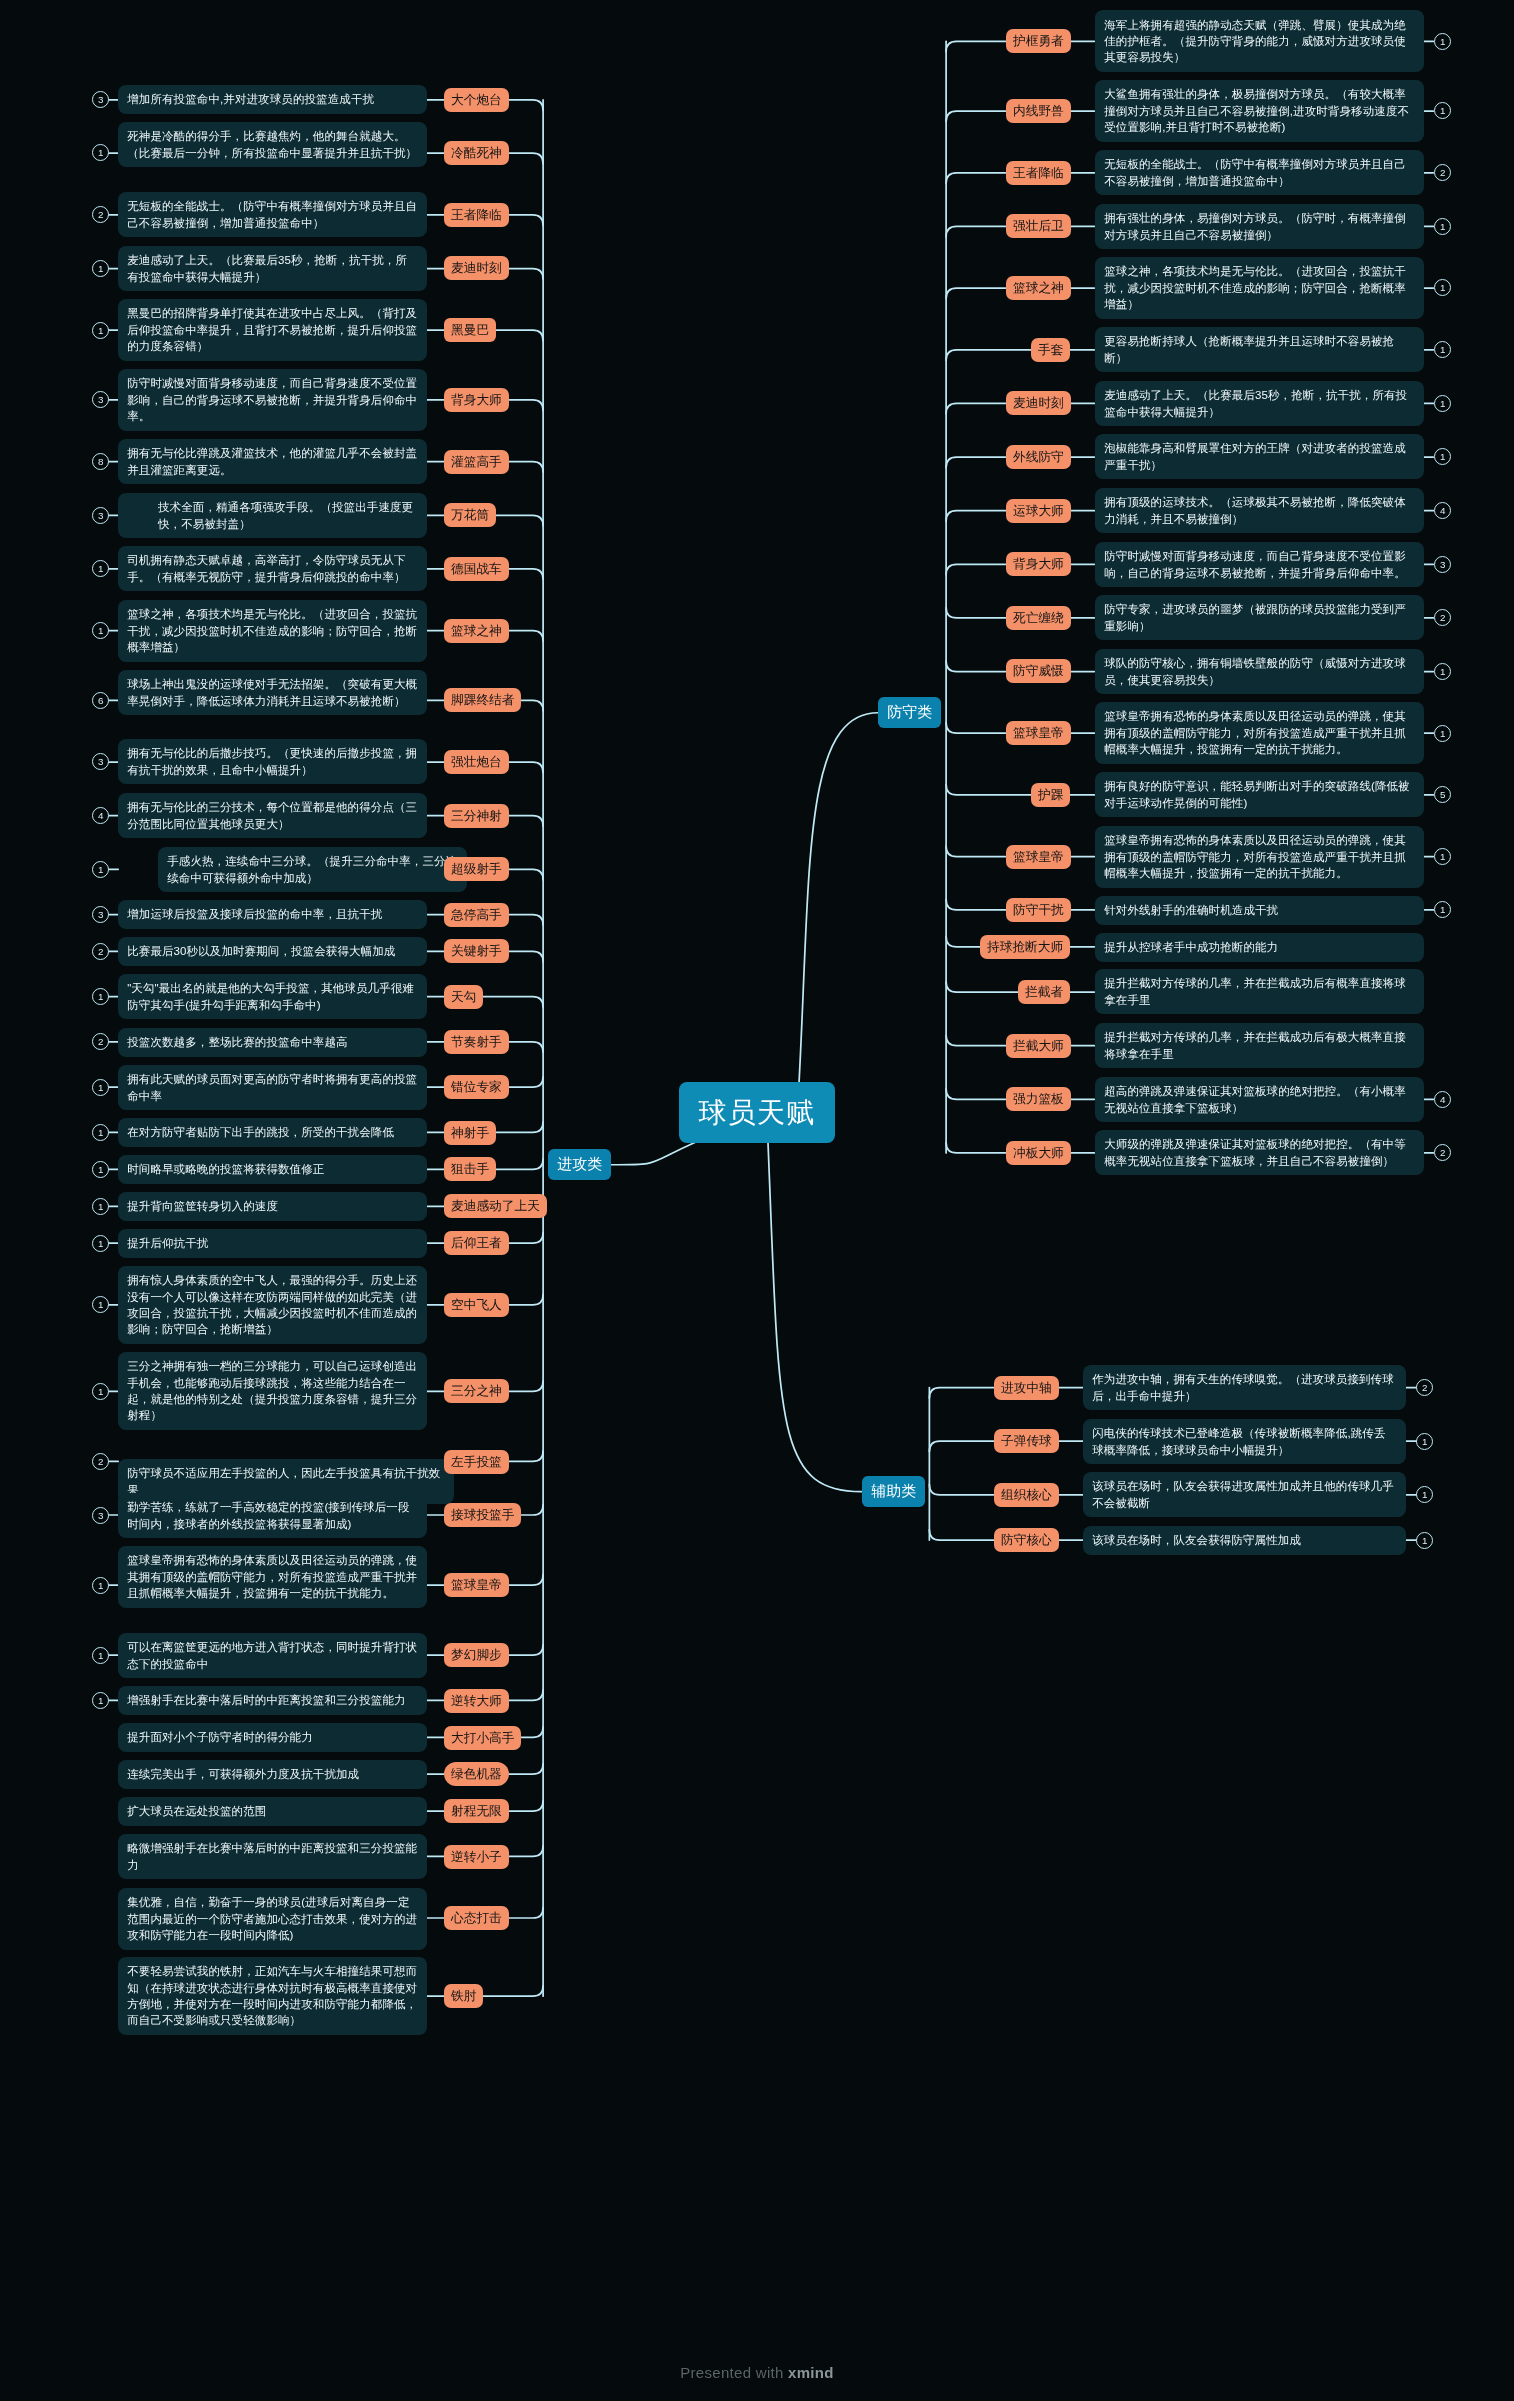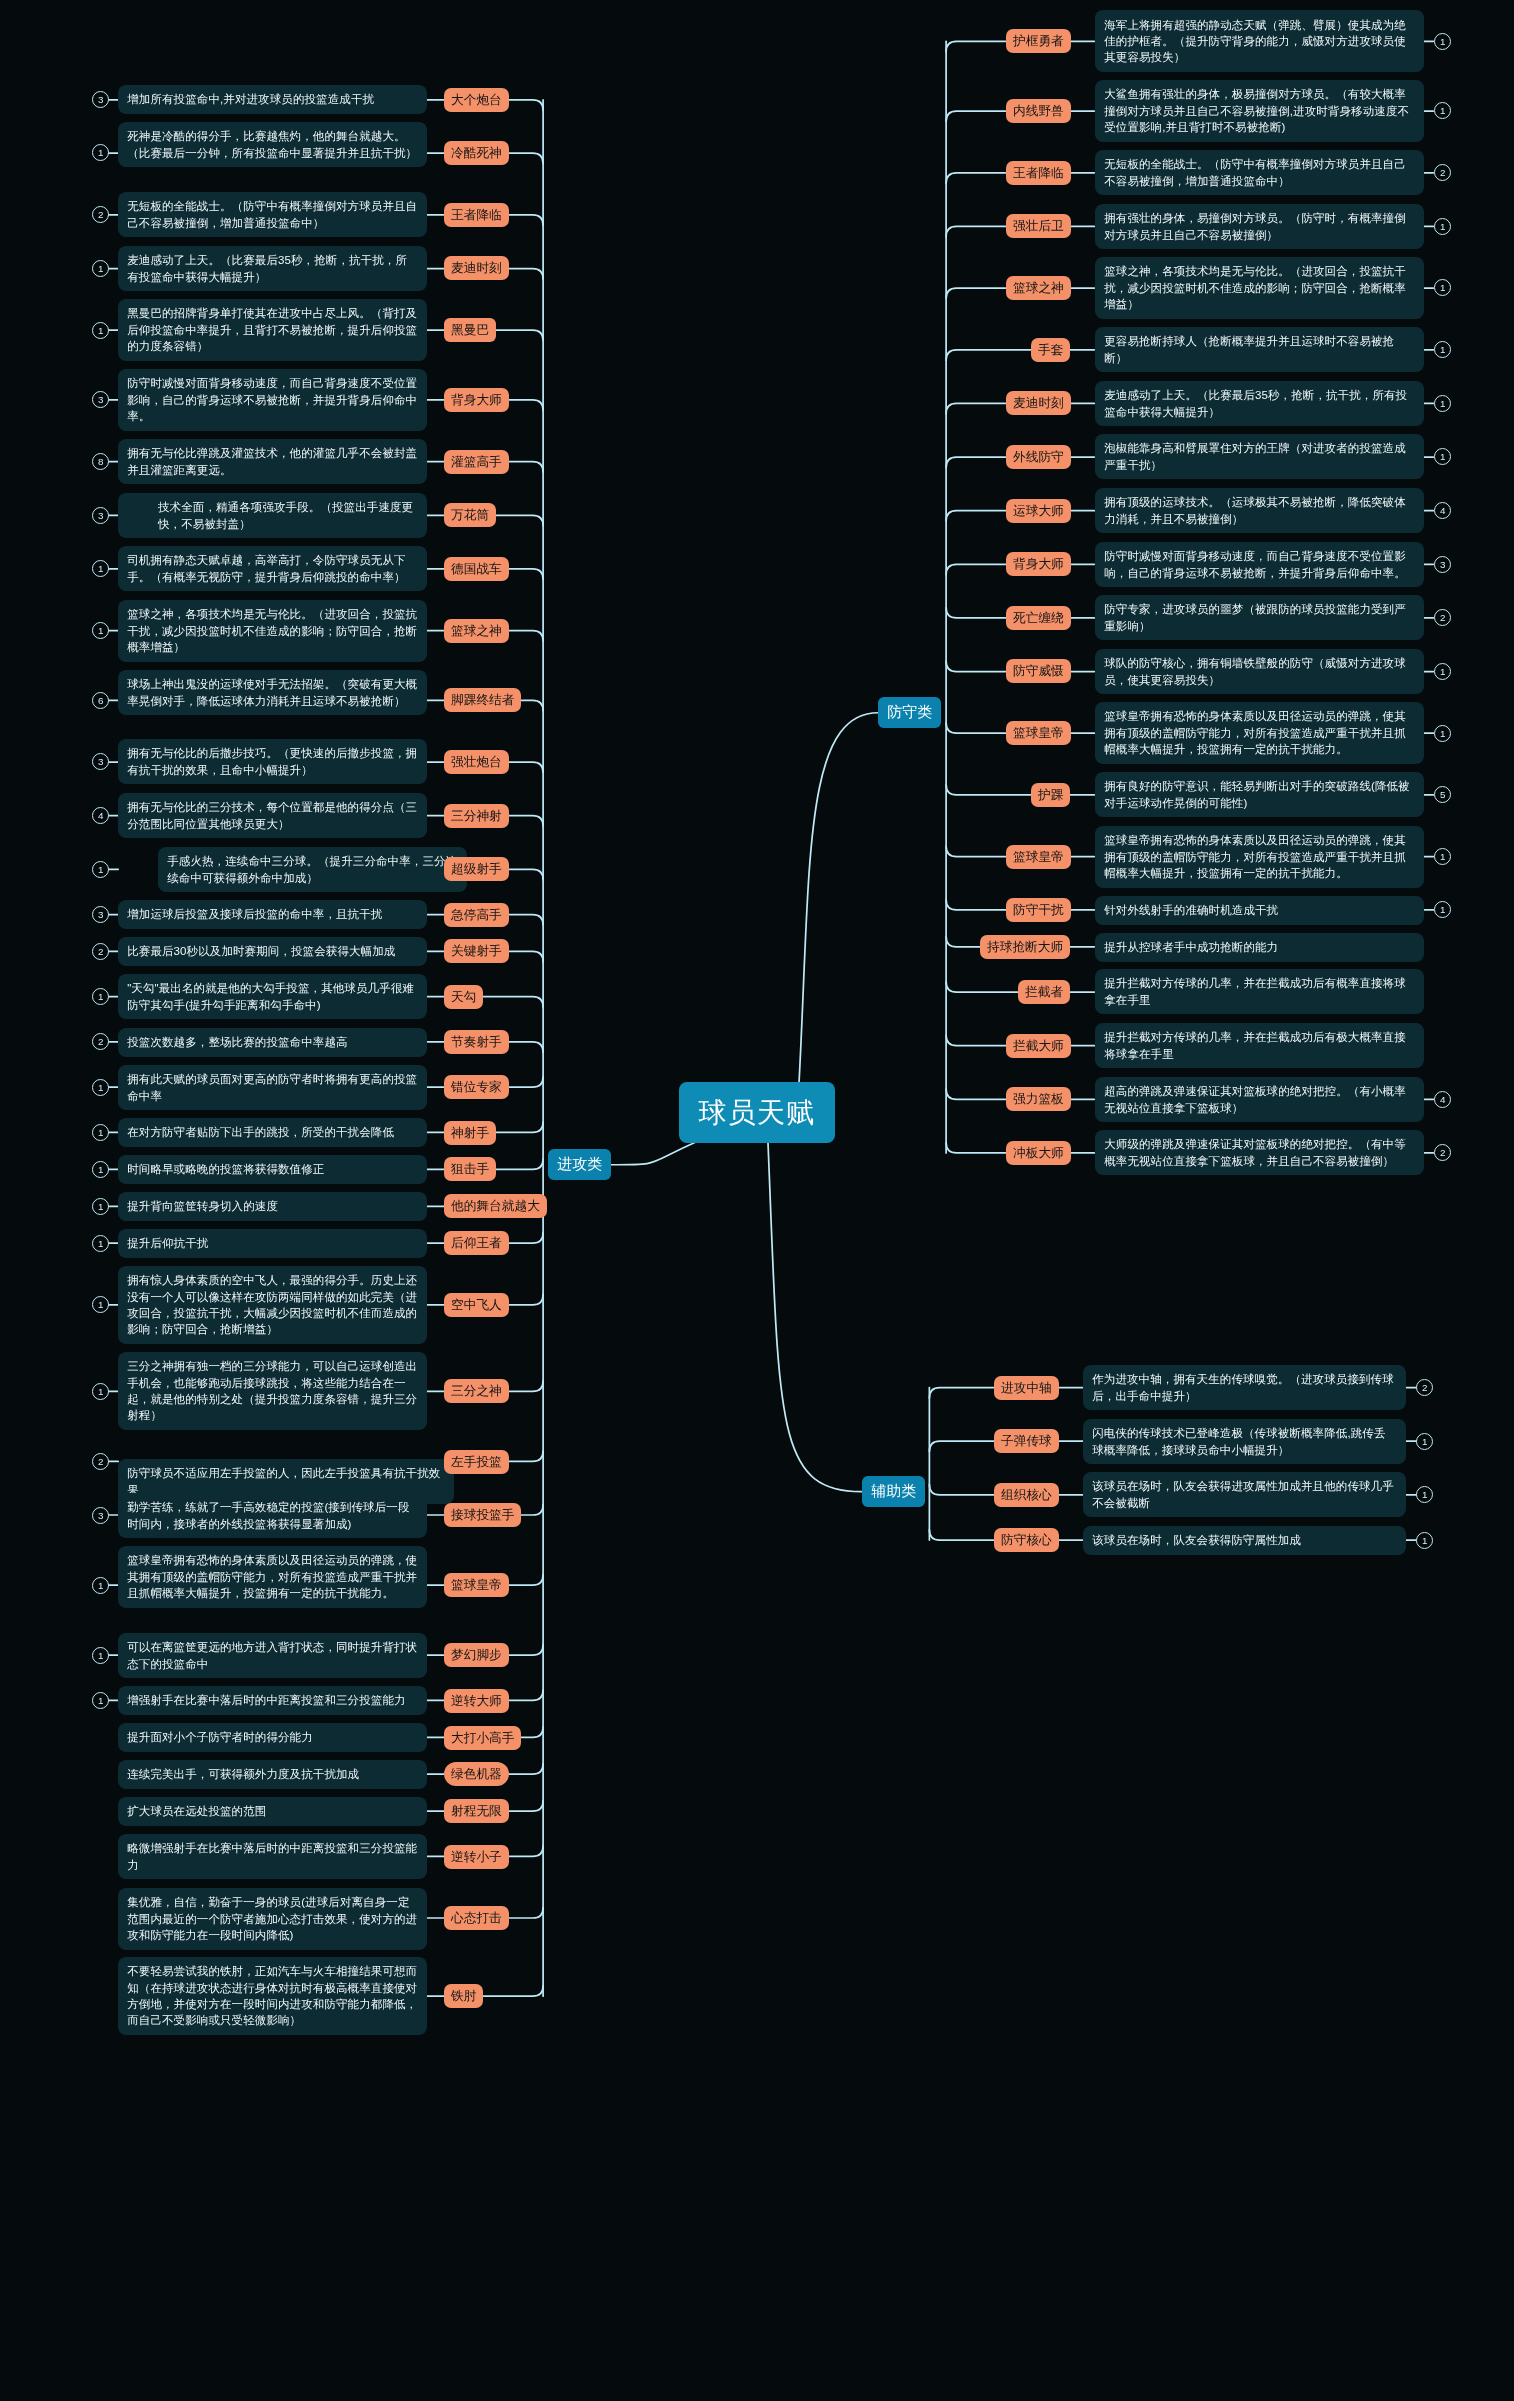--- a/index.html
+++ b/index.html
@@ -327,21 +327,21 @@
       <div class="desc" style="width: 309px; left: 118px; top: 1065px;">拥有此天赋的球员面对更高的防守者时将拥有更高的投篮命中率</div>
       <div class="topic" style="left: 444px; top: 1075px;">错位专家</div>
       <div class="badge" style="left: 92px; top: 1079px;">1</div>
       <div class="desc" style="width: 309px; left: 118px; top: 1118px;">在对方防守者贴防下出手的跳投，所受的干扰会降低</div>
       <div class="topic" style="left: 444px; top: 1121px;">神射手</div>
       <div class="badge" style="left: 92px; top: 1124px;">1</div>
       <div class="desc" style="width: 309px; left: 118px; top: 1155px;">时间略早或略晚的投篮将获得数值修正</div>
       <div class="topic" style="left: 444px; top: 1157px;">狙击手</div>
       <div class="badge" style="left: 92px; top: 1161px;">1</div>
       <div class="desc" style="width: 309px; left: 118px; top: 1192px;">提升背向篮筐转身切入的速度</div>
-      <div class="topic" style="left: 444px; top: 1194px;">他的舞台就越大</div>
+      <div class="topic" style="left: 444px; top: 1194px;">麦迪感动了上天</div>
       <div class="badge" style="left: 92px; top: 1198px;">1</div>
       <div class="desc" style="width: 309px; left: 118px; top: 1229px;">提升后仰抗干扰</div>
       <div class="topic" style="left: 444px; top: 1231px;">后仰王者</div>
       <div class="badge" style="left: 92px; top: 1235px;">1</div>
       <div class="desc" style="width: 309px; left: 118px; top: 1266px;">拥有惊人身体素质的空中飞人，最强的得分手。历史上还没有一个人可以像这样在攻防两端同样做的如此完美（进攻回合，投篮抗干扰，大幅减少因投篮时机不佳而造成的影响；防守回合，抢断增益）</div>
       <div class="topic" style="left: 444px; top: 1293px;">空中飞人</div>
       <div class="badge" style="left: 92px; top: 1296px;">1</div>
       <div class="desc" style="width: 309px; left: 118px; top: 1352px;">三分之神拥有独一档的三分球能力，可以自己运球创造出手机会，也能够跑动后接球跳投，将这些能力结合在一起，就是他的特别之处（提升投篮力度条容错，提升三分射程）</div>
       <div class="topic" style="left: 444px; top: 1379px;">三分之神</div>
       <div class="badge" style="left: 92px; top: 1383px;">1</div>
@@ -443,14 +443,17 @@
       <div class="badge" style="left: 1416px; top: 1433px;">1</div>
       <div class="desc" style="width: 323px; left: 1083px; top: 1472px;">该球员在场时，队友会获得进攻属性加成并且他的传球几乎不会被截断</div>
       <div class="topic" style="left: 994px; top: 1483px;">组织核心</div>
       <div class="badge" style="left: 1416px; top: 1486px;">1</div>
       <div class="desc" style="width: 323px; left: 1083px; top: 1526px;">该球员在场时，队友会获得防守属性加成</div>
       <div class="topic" style="left: 994px; top: 1528px;">防守核心</div>
       <div class="badge" style="left: 1416px; top: 1532px;">1</div>
       <div class="cat" style="left: 862px; top: 1476px;">辅助类</div>
     </div>
 
+  <div class="footer">
+    <span>Presented with </span><b>xmind</b>
+  </div>
 </div>
 
 
 </body></html>

